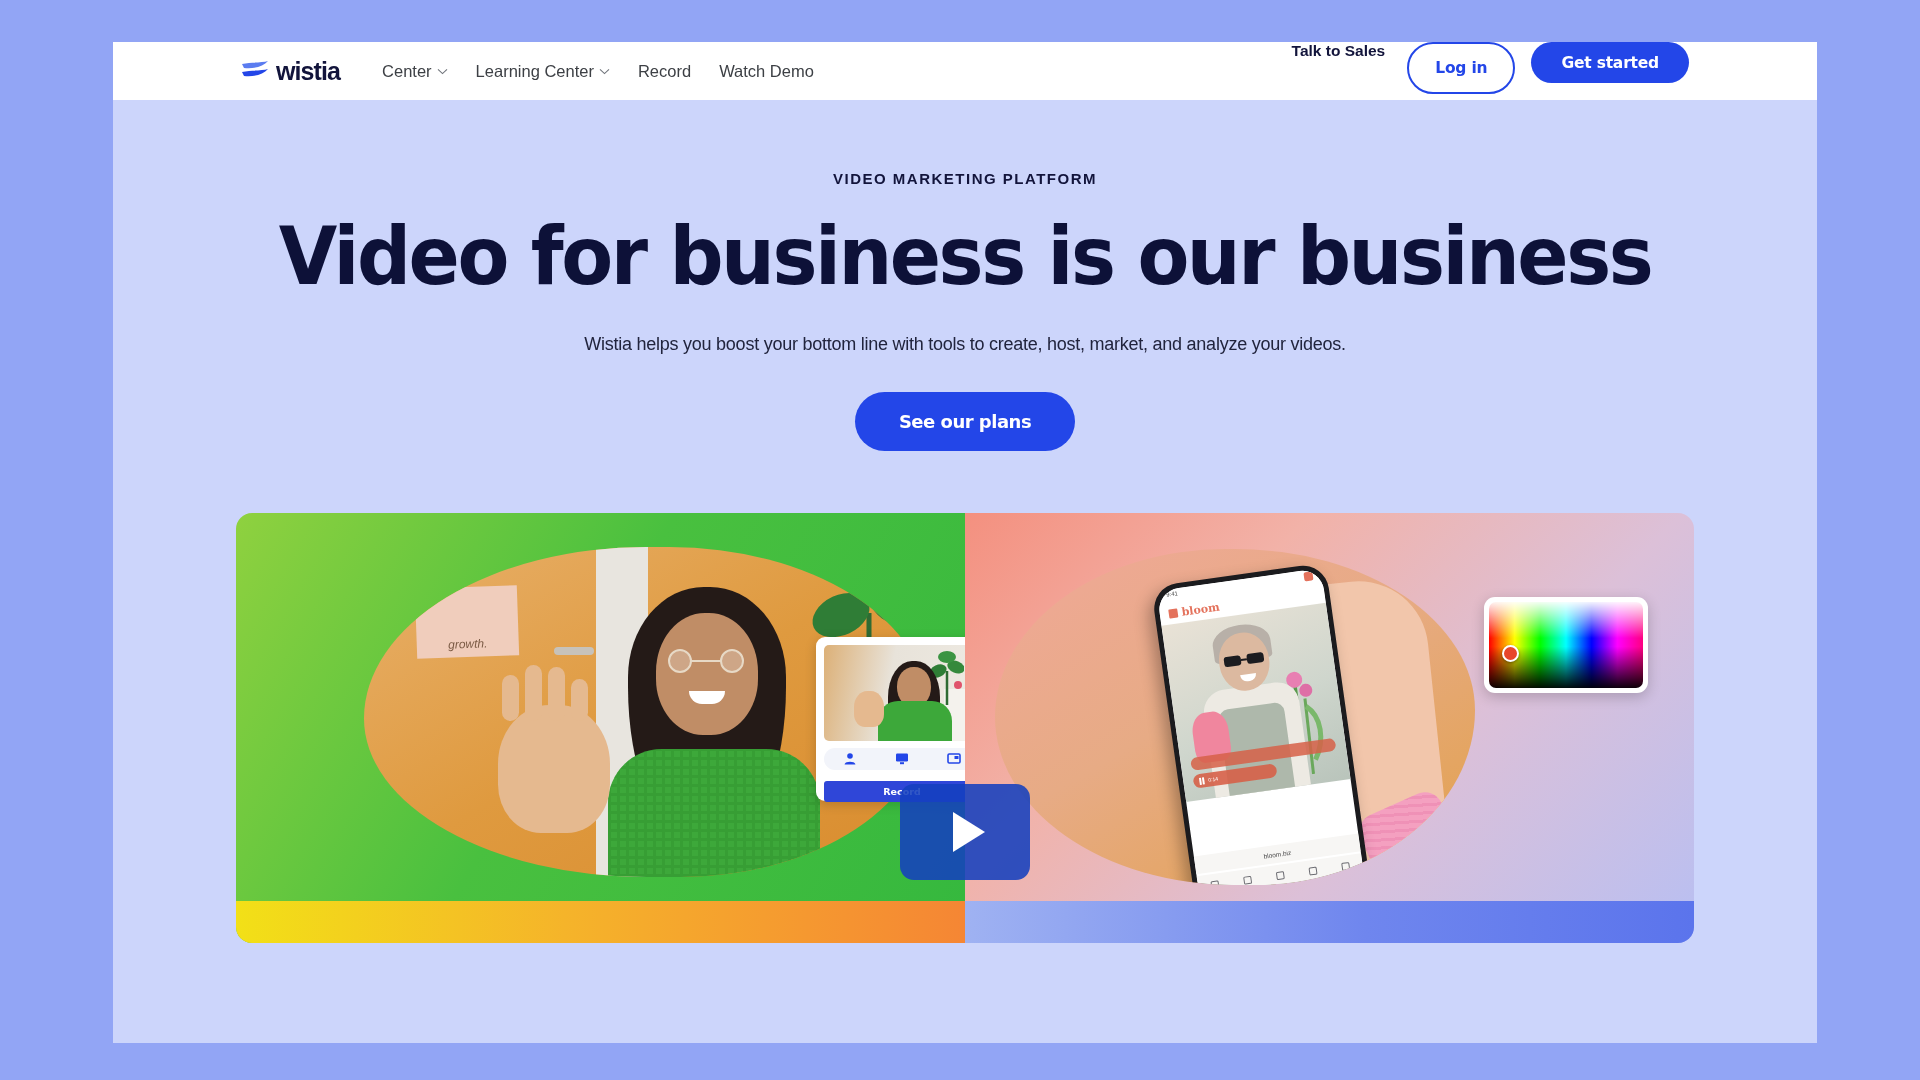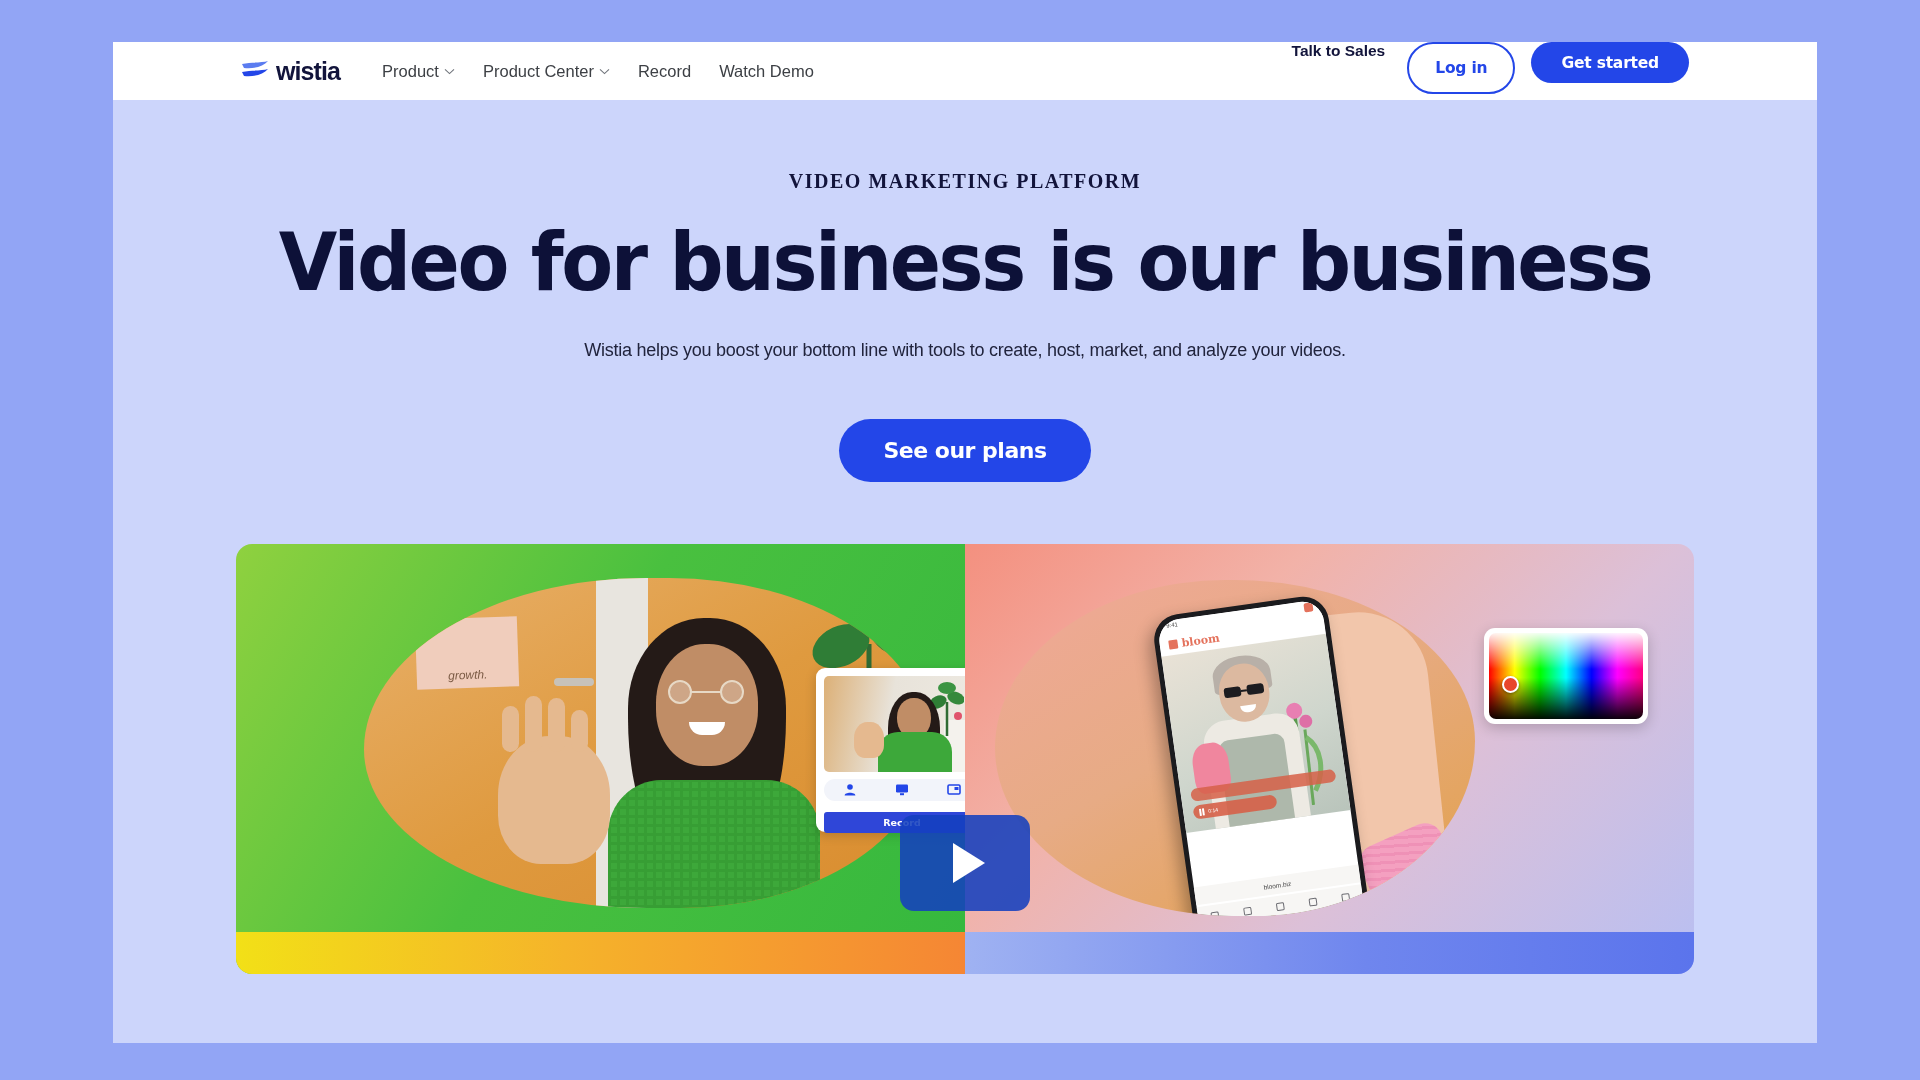--- a/index.html
+++ b/index.html
@@ -63,42 +63,41 @@
     border-radius:999px; padding:11.5px 30px;
     font-size:15.5px; font-weight:bold; cursor:pointer;
     margin-left:14px;
     font-family:"DejaVu Sans", sans-serif; letter-spacing:-0.2px;
   }
 
   
   #hero { text-align:center; padding-top:70px; }
 
   .eyebrow {
-    font-size:20px; font-weight:bold; color:#12143b;
-    letter-spacing:1.5px; font-family:Liberation Serif, serif;
+    font-size:15px; font-weight:bold; color:#12143b;
+    letter-spacing:1.5px; font-family:Liberation Sans, sans-serif;
   }
   .headline {
     margin-top:29px;
     font-size:80px; font-weight:bold; color:#0d1138;
     letter-spacing:-2.6px; line-height:1.02;
     font-family:"DejaVu Sans", sans-serif;
     transform:scaleX(0.945); transform-origin:center;
   }
   .subhead {
     margin-top:36px;
     font-size:18px; color:#21243d; letter-spacing:-0.25px;
   }
   .cta-wrap { margin-top:37px; }
   .btn-plans {
     background:#2346e8; color:#fff; border:none;
     border-radius:999px; padding:19px 44px;
-    font-size:22px; font-weight:bold; cursor:pointer;
+    font-size:18px; font-weight:bold; cursor:pointer;
     letter-spacing:-0.5px;
     font-family:"DejaVu Sans", sans-serif;
-    margin-top:21px;
   }
 
   
   #media {
     position:relative;
     margin:62px auto 0;
     width:1458px; height:430px;
     border-radius:16px;
     overflow:hidden;
     display:flex;
@@ -280,28 +279,28 @@
 
       <div class="logo">
         <svg class="logo-mark" viewBox="0 0 28 22">
           <path d="M1 4 C10 2 21 3 27 1 C22 7 12 9 3 8 Z" fill="#5b7cf0"></path>
           <path d="M1 12 C10 10 21 11 27 9 C22 15 12 17 3 16 Z" fill="#2346e8"></path>
         </svg>
         <span class="logo-text">wistia</span>
       </div>
 
       <div class="nav-link">
-        <span>Product</span>
+        <span>Center</span>
         <svg class="chev" viewBox="0 0 11 7">
           <path d="M1 1.4 L5.5 5.6 L10 1.4" fill="none" stroke="#71757c" stroke-width="1.1"></path>
         </svg>
       </div>
 
       <div class="nav-link">
-        <span>Product Center</span>
+        <span>Learning Center</span>
         <svg class="chev" viewBox="0 0 11 7">
           <path d="M1 1.4 L5.5 5.6 L10 1.4" fill="none" stroke="#71757c" stroke-width="1.1"></path>
         </svg>
       </div>
 
       <div class="nav-link">
         <span>Record</span>
       </div>
 
       <div class="nav-link">

